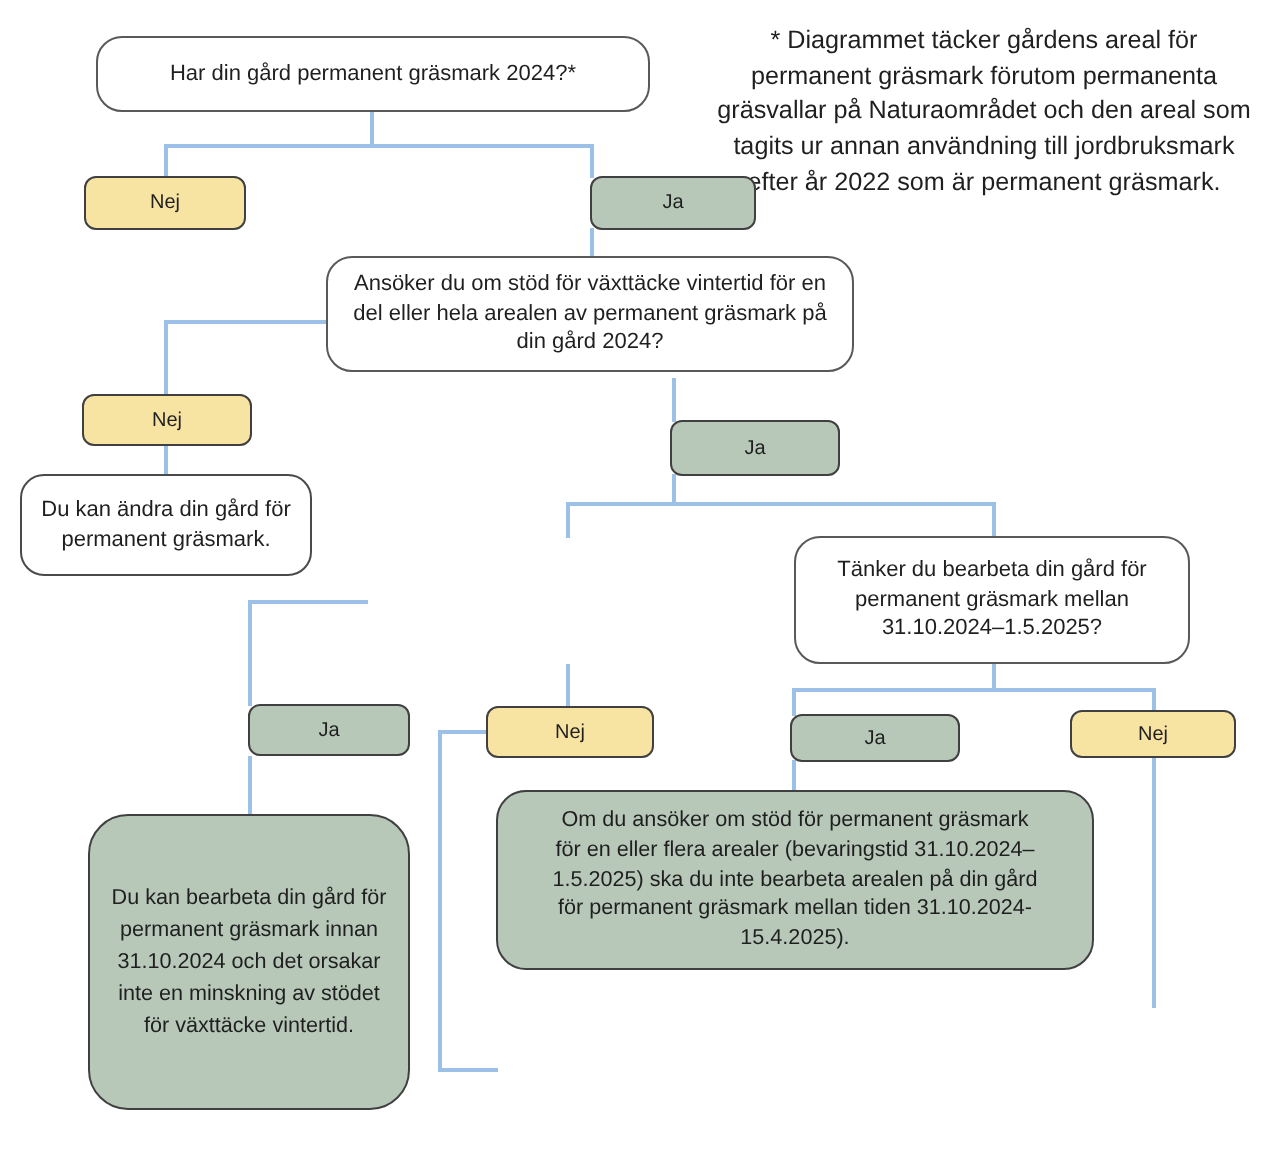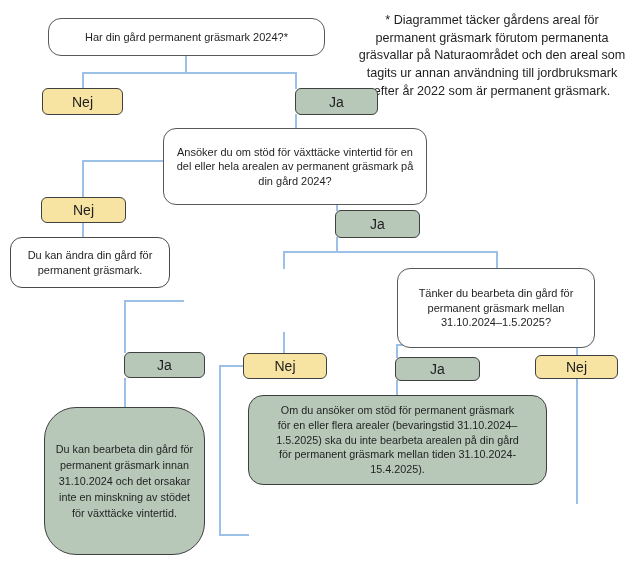--- a/index.html
+++ b/index.html
@@ -3,21 +3,21 @@
 <meta charset="utf-8">
 <style>
   html,body{margin:0;padding:0;background:#ffffff;}
   body{font-family:"Liberation Sans", sans-serif;color:#1f1f1f;}
   #canvas{position:relative;width:636px;height:578px;background:#ffffff;overflow:hidden;}
 
   .node{position:absolute;box-sizing:border-box;display:flex;align-items:center;justify-content:center;
         text-align:center;background:#ffffff;border:1.6px solid #595959;border-radius:13px;
         font-size:11px;line-height:1.32;padding:14px 8px;}
   .answer{position:absolute;box-sizing:border-box;display:flex;align-items:center;justify-content:center;
-        border:1.6px solid var(--border_dark);border-radius:6px;font-size:14px;}
+        border:1.6px solid var(--border_dark);border-radius:6px;font-size:10px;}
   .yes{background:var(--yes_fill);margin-left:40px;}
   .no{background:var(--no_fill);}
   .outcome{position:absolute;box-sizing:border-box;display:flex;align-items:center;justify-content:center;
         text-align:center;border:1.6px solid var(--border_dark);font-size:10.8px;}
   .sage{background:var(--yes_fill);}
   .light{background:var(--outcome_light_fill);}
   .line{position:absolute;background:var(--line);}
   .note{position:absolute;font-size:12.6px;line-height:1.4;text-align:center;}
 </style>
 </head>
@@ -51,26 +51,26 @@
   <div class="line" style="left:576px;top:344px;width:2px;height:12px;"></div>
   <div class="line" style="left:396px;top:380px;width:2px;height:16px;"></div>
   <div class="line" style="left:576px;top:378px;width:2px;height:126px;"></div>
 
   <div class="note" style="left:354px;top:12px;width:276px;">* Diagrammet täcker gårdens areal för permanent gräsmark förutom permanenta gräsvallar på Naturaområdet och den areal som tagits ur annan användning till jordbruksmark efter år 2022 som är permanent gräsmark.</div>
 
   <div class="node" style="left:48px;top:18px;width:277px;height:38px;">
     <span>Har din gård permanent gräsmark 2024?*</span>
   </div>
 
-  <div class="node" style="left:163px;top:128px;width:264px;height:77px;text-align:center;">
+  <div class="node" style="left:163px;top:128px;width:264px;height:58px;text-align:center;">
     <span>Ansöker du om stöd för växttäcke vintertid för en del eller hela arealen av permanent gräsmark på din gård 2024?</span>
   </div>
 
 
-  <div class="node" style="left:397px;top:268px;width:198px;height:80px;">
+  <div class="node" style="left:397px;top:268px;width:198px;height:64px;">
     <span>Tänker du bearbeta din gård för permanent gräsmark mellan 31.10.2024–1.5.2025?</span>
   </div>
 
   <div class="answer no" style="left:42px;top:88px;width:81px;height:27px;">
     <span>Nej</span>
   </div>
   <div class="answer yes" style="left:255px;top:88px;width:83px;height:27px;">
     <span>Ja</span>
   </div>
 
@@ -88,25 +88,25 @@
     <span>Nej</span>
   </div>
 
   <div class="answer yes" style="left:355px;top:357px;width:85px;height:24px;">
     <span>Ja</span>
   </div>
   <div class="answer no" style="left:535px;top:355px;width:83px;height:24px;">
     <span>Nej</span>
   </div>
 
-  <div class="node" style="left:10px;top:237px;width:160px;height:51px;border-radius:12px;border-color:#4a4a4a;">
+  <div class="node" style="left:10px;top:237px;width:146px;height:51px;border-radius:12px;border-color:#4a4a4a;">
     <span>Du kan ändra din gård för permanent gräsmark.</span>
   </div>
 
-  <div class="outcome sage" style="left:44px;top:407px;width:161px;height:148px;border-radius:32px;padding:8px 10px;line-height:1.5;">
+  <div class="outcome sage" style="left:44px;top:407px;width:161px;height:148px;border-radius:20px;padding:8px 10px;line-height:1.5;">
     <span>Du kan bearbeta din gård för permanent gräsmark innan 31.10.2024 och det orsakar inte en minskning av stödet för växttäcke vintertid.</span>
   </div>
 
   <div class="outcome sage" style="left:248px;top:395px;width:299px;height:90px;border-radius:15px;padding:5px 26px;line-height:1.38;">
     <span>Om du ansöker om stöd för permanent gräsmark för en eller flera arealer (bevaringstid 31.10.2024–1.5.2025) ska du inte bearbeta arealen på din gård för permanent gräsmark mellan tiden 31.10.2024-15.4.2025).</span>
   </div>
 
 
 </div>
 

